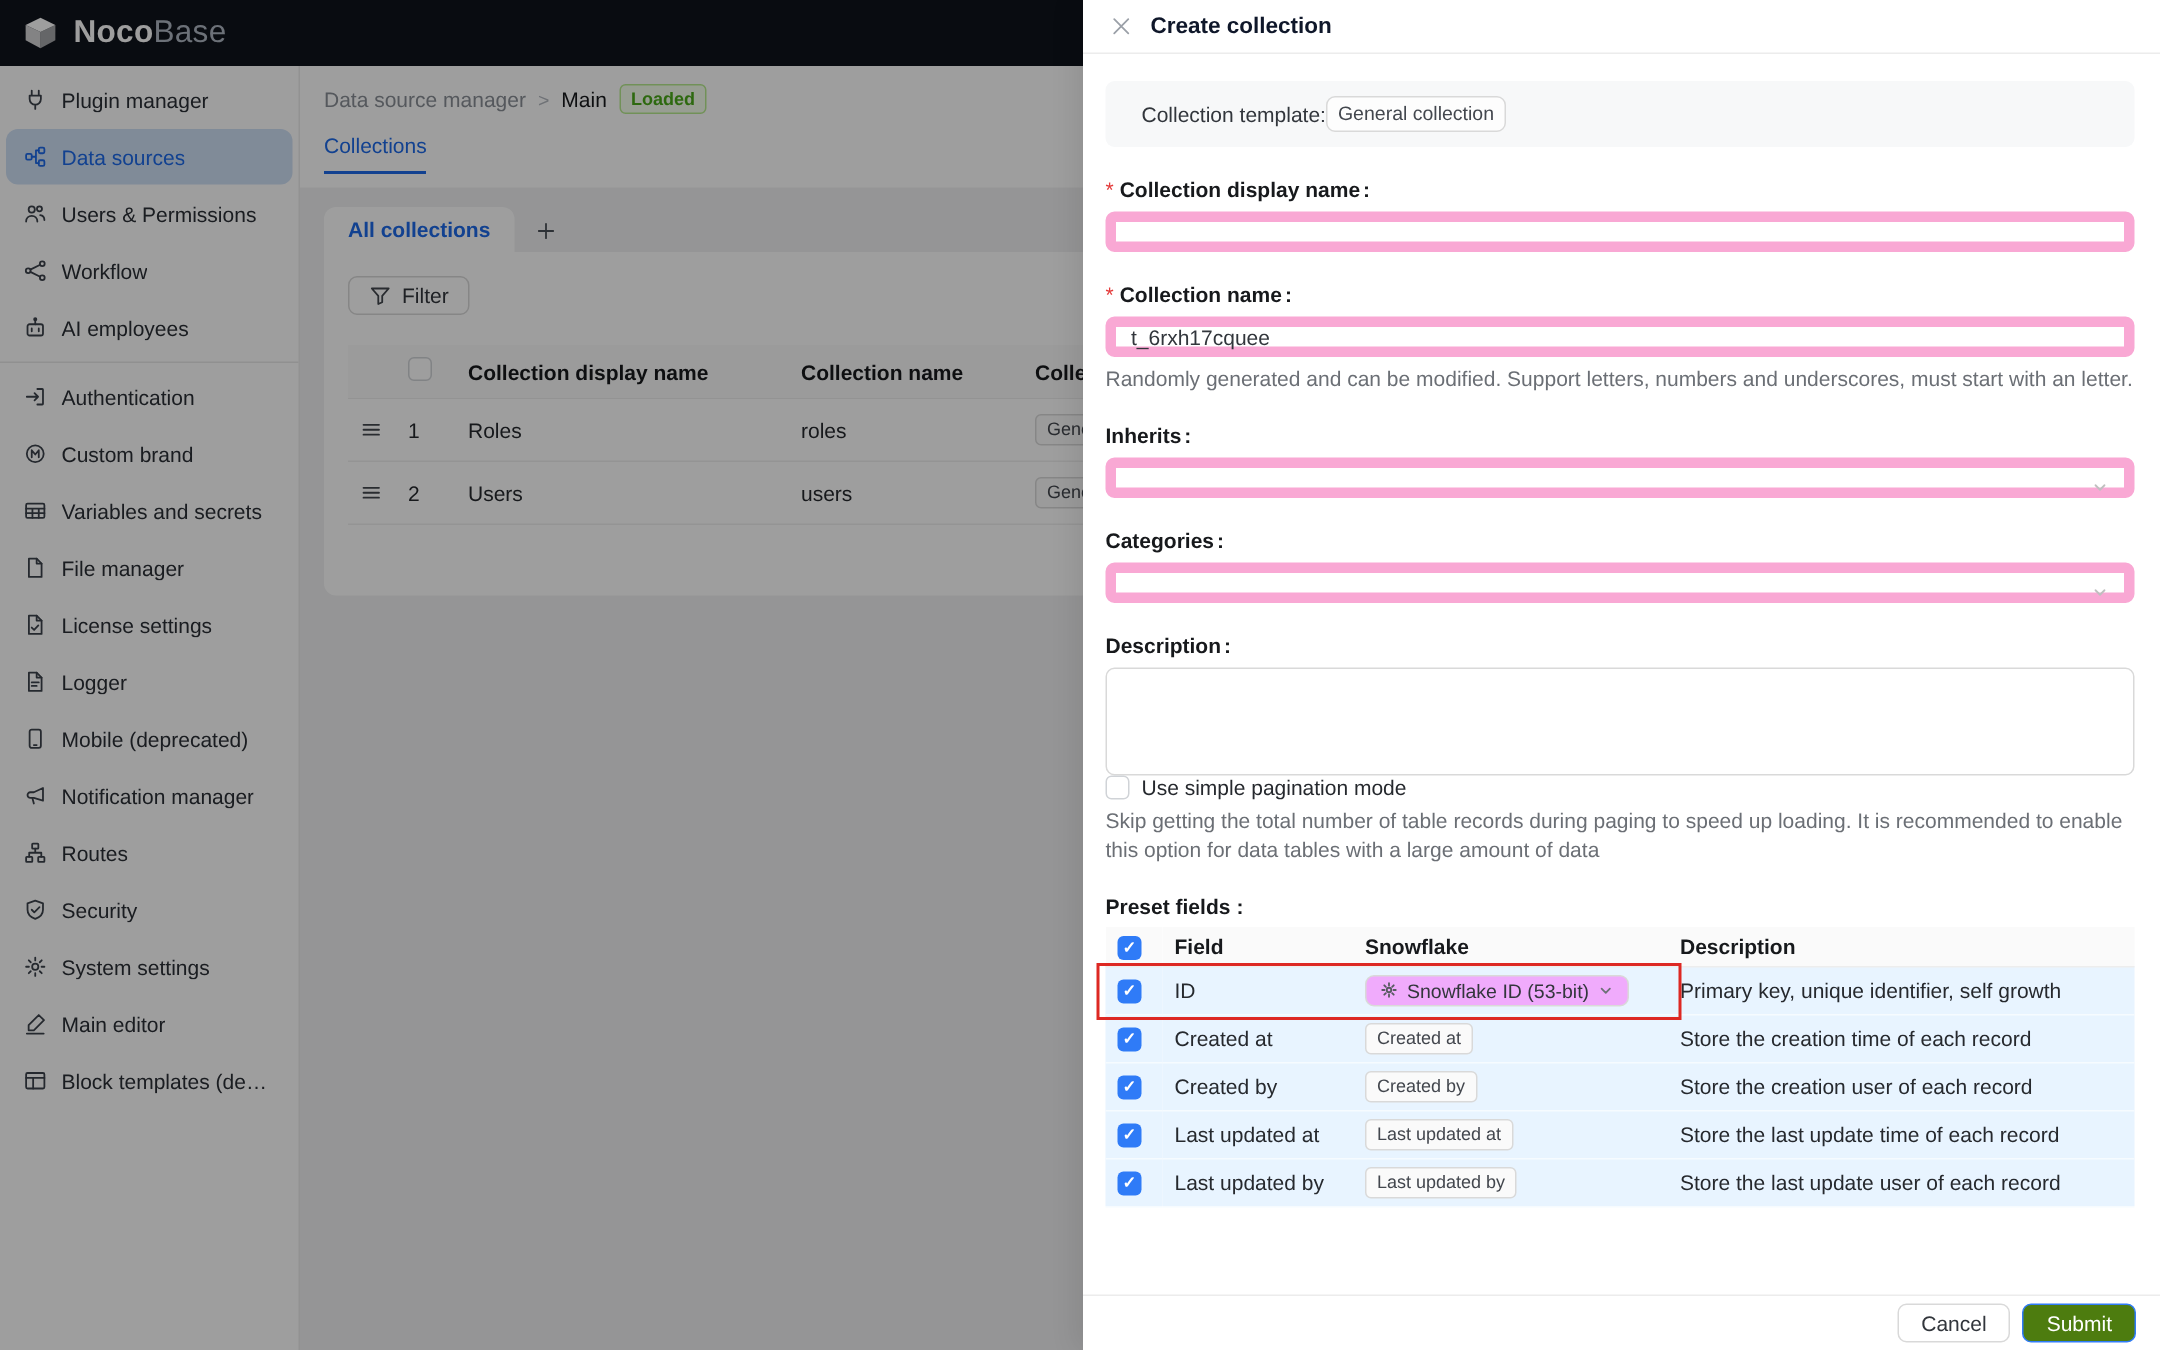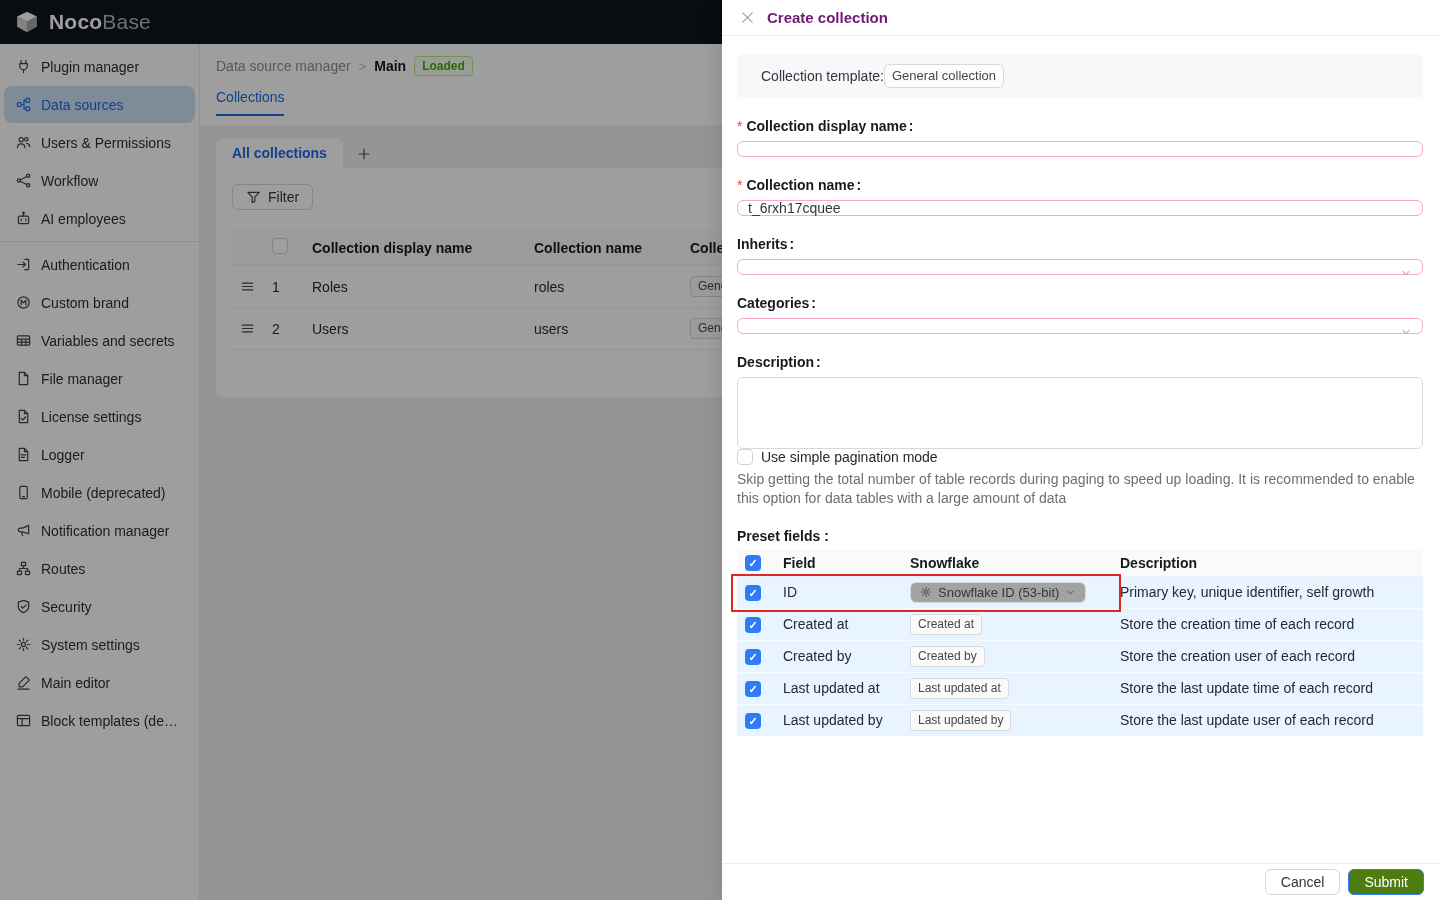--- a/index.html
+++ b/index.html
@@ -27,21 +27,21 @@
   .side-item.selected { background:#cfe0f6; color:#1d6ae8; }
   .side-item.selected .ic-wrap { color:#1d6ae8; }
   .side-divider { border-top:1px solid #e9e9e9; margin:4px 0; }
 
   
   .main { position:absolute; left:200px; top:44px; width:1240px; height:856px; background:#f0f1f2; z-index:1; }
   .page-head { background:#ffffff; padding:12px 16px 0 16px; height:81px; }
   .breadcrumb { display:flex; align-items:center; gap:8px; font-size:14px; }
   .crumb-grey { color:#8a8f96; }
   .crumb-sep { color:#b3b8bf; font-size:13px; }
-  .crumb-current { color:#17191c; font-weight:700; }
+  .crumb-current { color:#17191c; font-weight:400; }
   .tag-green { font-size:12px; line-height:18px; padding:0 7px; border-radius:4px; background:#f6ffed; border:1px solid #b7eb8f; color:#49aa19; font-weight:600; }
   .page-tab { display:inline-block; margin-top:13px; padding-bottom:9px; color:#1d6ae8; border-bottom:2px solid #1d6ae8; font-size:14px; cursor:pointer; }
 
   .content { padding:10px 16px 0 16px; }
   .coll-tabs { display:flex; align-items:flex-end; height:33px; }
   .coll-tab-active { background:#ffffff; border-radius:8px 8px 0 0; padding:7px 16px; color:#1d6ae8; font-weight:600; font-size:14px; cursor:pointer; }
   .coll-tab-add { padding:7px 14px; color:#4a4f57; cursor:pointer; display:flex; }
   .coll-tab-add svg { width:14px; height:14px; }
 
   .card { background:#ffffff; border-radius:0 8px 8px 8px; min-height:229px; padding:16px; }
@@ -56,46 +56,46 @@
   .tag-plain { display:inline-block; font-size:12px; line-height:19px; padding:0 7px; border-radius:4px; background:#fafafa; border:1px solid #d9d9d9; color:#43474e; white-space:nowrap; }
 
   
   .mask { position:absolute; inset:0; background:rgba(0,0,0,0.38); z-index:5; }
 
   
   .drawer { position:absolute; right:0; top:0; width:718px; height:900px; background:#ffffff; z-index:10; display:flex; flex-direction:column; box-shadow:-6px 0 16px rgba(0,0,0,0.08); }
   .drawer-head { flex:0 0 36px; display:flex; align-items:center; gap:12px; padding:0 18px; border-bottom:1px solid #ececec; }
   .drawer-close { color:#9ba0a8; display:flex; cursor:pointer; }
   .drawer-close svg { width:15px; height:15px; }
-  .drawer-title { font-size:15px; font-weight:700; color:#701a75; }
+  .drawer-title { font-size:15px; font-weight:700; color:#0f172a; }
   .drawer-body { flex:1 1 auto; overflow:hidden; padding:0 17px 0 15px; }
   .drawer-foot { flex:0 0 37px; border-top:1px solid #ececec; display:flex; align-items:center; justify-content:flex-end; gap:8px; padding:0 16px; }
 
   .tpl-panel { margin-top:18px; background:#f7f8f9; border-radius:6px; height:44px; display:flex; align-items:center; padding:0 24px; font-size:14px; color:#32363c; }
 
   .form-item { margin-top:20px; }
   .form-label { font-size:14px; font-weight:700; color:#17191c; display:flex; align-items:baseline; }
   .req { color:#e43b3b; margin-right:4px; font-weight:400; }
   .colon { margin-left:2px; font-weight:700; }
-  .inp { margin-top:7px; height:16px; border:1px solid #f9a8d4; border-radius:6px; background:#fff; width:100%; padding:0 10px; font-size:14px; color:#32363c; display:flex; align-items:center; font-family:inherit; }
+  .inp { margin-top:7px; height:27px; border:7px solid #f9a8d4; border-radius:6px; background:#fff; width:100%; padding:0 10px; font-size:14px; color:#32363c; display:flex; align-items:center; font-family:inherit; }
   .sel { position:relative; }
   .sel .chev { position:absolute; right:10px; top:7px; color:#bfbfbf; display:flex; }
   .sel .chev svg { width:12px; height:12px; }
   .hint { margin-top:5px; font-size:14px; line-height:19px; color:#6b6f75; }
   .ta { margin-top:7px; height:72px; border:1px solid #d9d9d9; border-radius:6px; width:100%; }
 
   .cbx-row { display:flex; align-items:center; gap:8px; font-size:14px; color:#26292e; }
 
   .preset-label { margin-top:20px; }
   .preset-wrap { position:relative; margin-top:6px; }
   table.preset { width:100%; border-collapse:collapse; table-layout:fixed; }
   table.preset th { background:#fafafa; text-align:left; font-weight:700; font-size:14px; color:#17191c; padding:3px 8px; height:26px; border-bottom:1px solid #ededed; position:relative; }
   table.preset td { background:#e8f4ff; font-size:14px; color:#26292e; padding:4px 8px; height:32px; border-bottom:1px solid #f6fbff; }
   .cb-checked { width:16px; height:16px; border-radius:4px; background:#2f7bf7; color:#fff; font-size:11px; line-height:16px; text-align:center; display:inline-block; font-weight:bold; }
-  .if-dropdown { display:inline-flex; align-items:center; gap:6px; background:#a3a3a3; border:1px solid #d9d9d9; border-radius:6px; padding:2px 9px; font-size:13px; color:#32363c; cursor:pointer; white-space:nowrap; }
+  .if-dropdown { display:inline-flex; align-items:center; gap:6px; background:#f0abfc; border:1px solid #d9d9d9; border-radius:6px; padding:2px 9px; font-size:13px; color:#32363c; cursor:pointer; white-space:nowrap; }
   .if-dropdown .ic-wrap { display:flex; color:#55595f; }
   .if-dropdown .ic-wrap svg { width:12px; height:12px; }
   .if-dropdown .dchev { display:flex; color:#6d7177; }
   .if-dropdown .dchev svg { width:11px; height:11px; }
   .highlight-frame { position:absolute; left:-6px; top:24px; width:390px; height:38px; border:2px solid #dd2823; pointer-events:none; }
 
   .btn-default { background:#fff; border:1px solid #d9d9d9; border-radius:6px; padding:4px 15px; font-size:14px; color:#32363c; cursor:pointer; font-family:inherit; }
   .btn-primary { background:#4d7c0f; border:1px solid #2f7bf7; border-radius:6px; padding:4px 15px; font-size:14px; color:#ffffff; cursor:pointer; font-family:inherit; }
 </style>
 </head>
@@ -406,20 +406,21 @@
 
       <div class="form-item">
         <div class="form-label">
           <span class="req">*</span>
           <span>Collection name</span>
             <span class="colon">:</span>
         </div>
         <div class="inp">
             <span>t_6rxh17cquee</span>
           </div>
+        <div class="hint">Randomly generated and can be modified. Support letters, numbers and underscores, must start with an letter.</div>
       </div>
 
       <div class="form-item">
         <div class="form-label">
             <span>Inherits</span>
             <span class="colon">:</span>
           </div>
         <div class="inp sel">
             <span class="chev">
               <svg class="ic" viewBox="0 0 16 16" fill="none" stroke="currentColor" stroke-width="1.2" stroke-linecap="round" stroke-linejoin="round">

